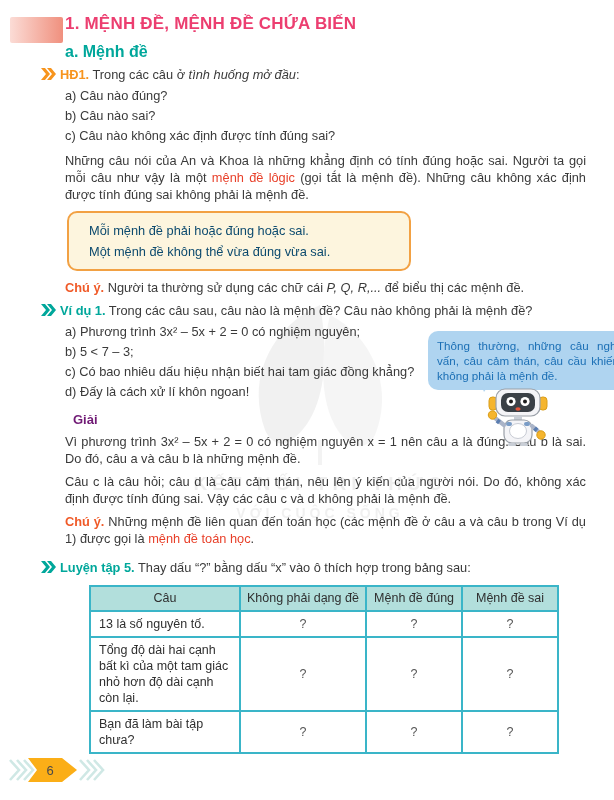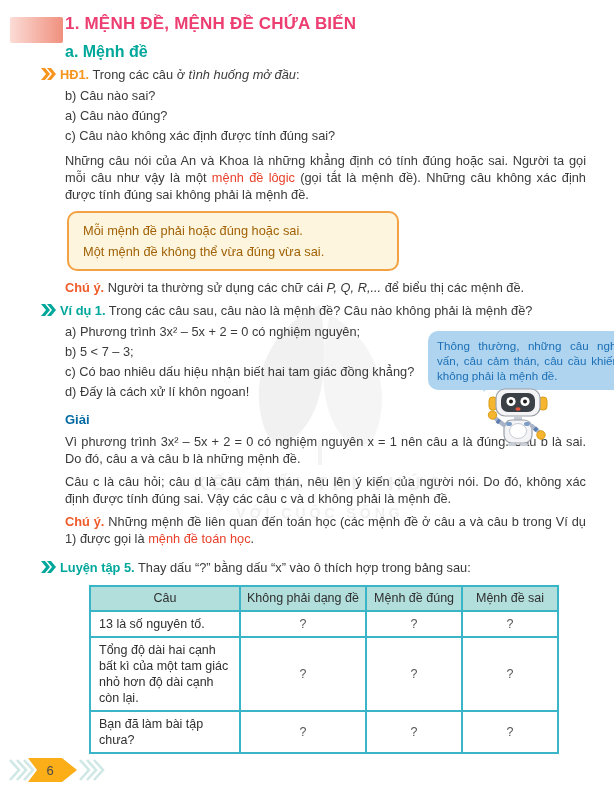--- a/index.html
+++ b/index.html
@@ -27,28 +27,28 @@
   .it{font-style:italic;}
 
   .list p{margin:3px 0;line-height:17px;}
   .list{margin-bottom:8px;}
   .para{margin:6px 0;line-height:17px;text-align:justify;}
   .red{color:#E8402A;}
   .note-label{font-weight:bold;color:#F05A28;}
 
   
   .callout{width:300px;margin:8px 0 8px 2px;border:2px solid #F2A143;border-radius:10px;
-    background:#FDF5DE;padding:6px 14px;color:#a16207;}
+    background:#FDF5DE;padding:6px 20px;color:#0c4a6e;}
   .callout p{margin:2px 0;line-height:19px;}
 
   
   .ex-items{margin:2px 0 0 0;}
   .ex-items p{margin:3px 0;line-height:17px;max-width:378px;}
 
-  h3.giai{margin:12px 0 4px 0;font-size:13px;color:#0369a1;}
+  h3.giai{margin:12px 0 4px 8px;font-size:13px;color:#701a75;}
 
   
   .bubble{position:absolute;left:428px;top:331px;width:182px;z-index:2;
     background:#AFD4F0;border-radius:10px;padding:7px 9px;color:#1B6FB5;
     font-size:11.6px;line-height:15px;text-align:justify;}
   .bubble::after{content:"";position:absolute;left:52px;bottom:-9px;width:0;height:0;
     border:7px solid transparent;border-top:10px solid #AFD4F0;border-left-width:4px;}
   .robot{position:absolute;left:482px;top:384px;z-index:3;}
 
   
@@ -85,22 +85,22 @@
 
     <p class="act-line">
       <svg class="chev" width="15" height="12" viewBox="0 0 15 12">
           <path d="M0 0 L4 0 L9 6 L4 12 L0 12 L5 6 Z" fill="#F7941D"></path>
           <path d="M6 0 L10 0 L15 6 L10 12 L6 12 L11 6 Z" fill="#F7941D"></path>
         </svg><span class="lbl-orange">HĐ1.</span>
       <span>Trong các câu ở </span><span class="it">tình huống mở đầu</span><span>:</span>
     </p>
 
     <div class="list">
+      <p>a) Câu nào đúng?</p>
       <p>b) Câu nào sai?</p>
-      <p>a) Câu nào đúng?</p>
       <p>c) Câu nào không xác định được tính đúng sai?</p>
     </div>
 
     <p class="para">
       <span>Những câu nói của An và Khoa là những khẳng định có tính đúng hoặc sai. Người ta gọi mỗi câu như vậy là một </span><span class="red">mệnh đề lôgic</span><span> (gọi tắt là mệnh đề). Những câu không xác định được tính đúng sai không phải là mệnh đề.</span>
     </p>
 
     <div class="callout">
       <p>Mỗi mệnh đề phải hoặc đúng hoặc sai.</p>
       <p>Một mệnh đề không thể vừa đúng vừa sai.</p>

